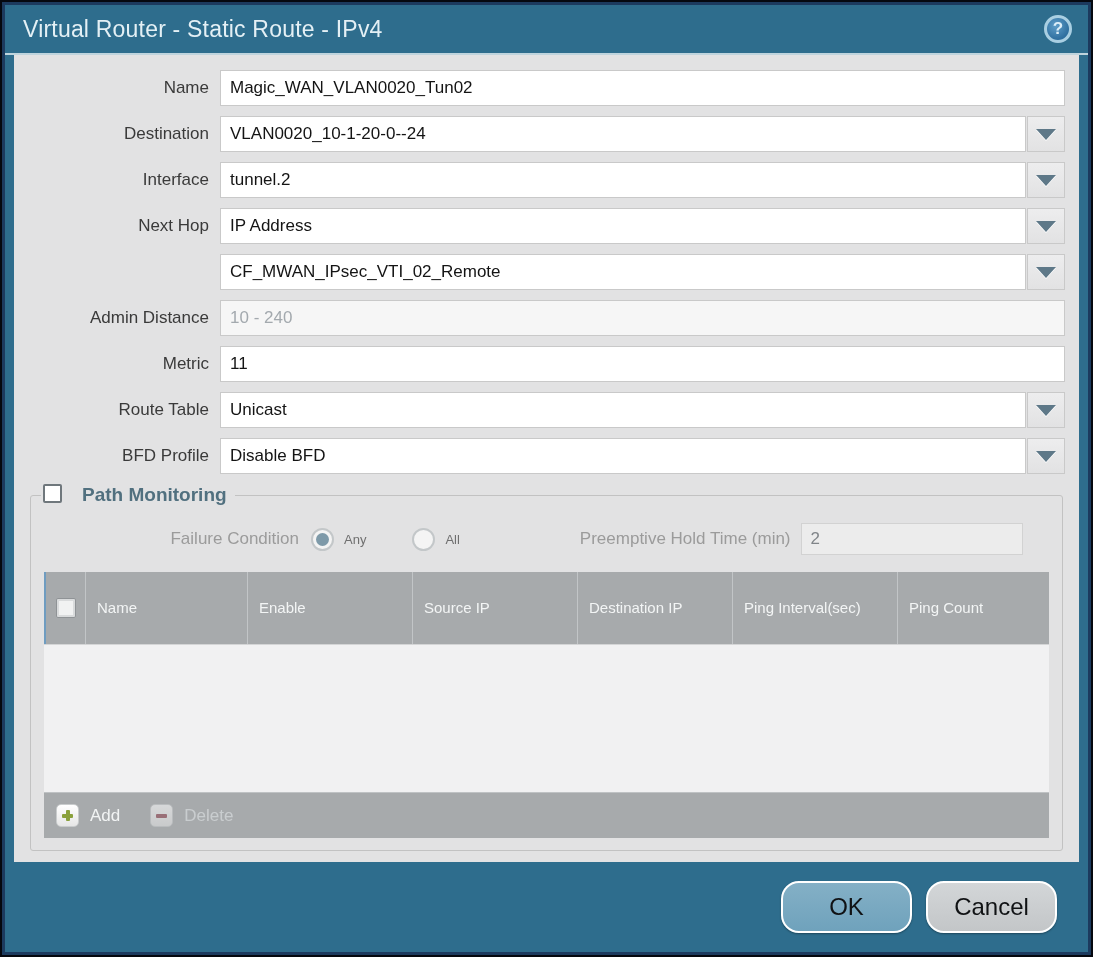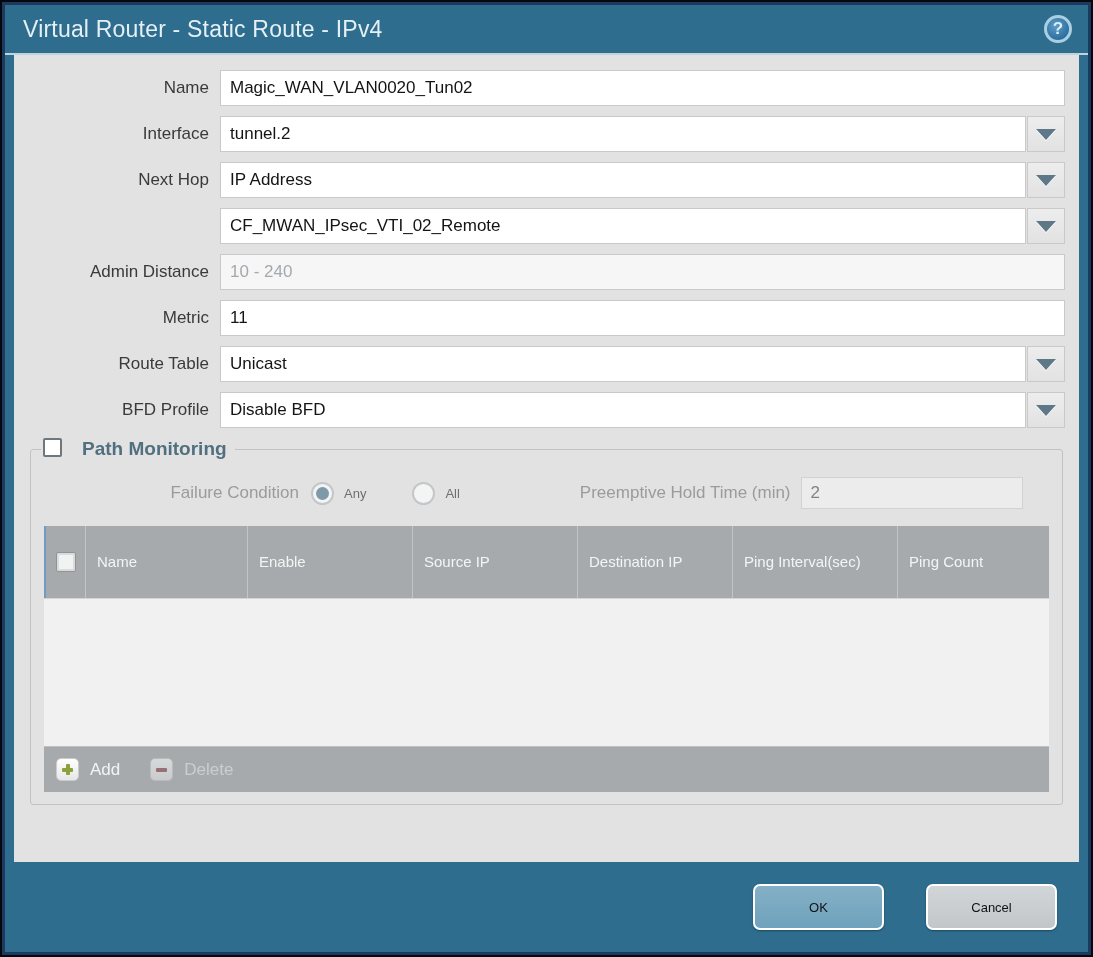--- a/index.html
+++ b/index.html
@@ -138,27 +138,27 @@
   .tool-label { font-size:17px; color:#f2f4f4; }
   .disabled-tool { opacity:0.55; }
   .disabled-tool .tool-label { color:#e6eaec; }
 
   
   .bottombar {
     flex:0 0 90px; display:flex; align-items:center; justify-content:flex-end;
     gap:14px; padding-right:31px;
   }
   .btn {
-    min-width:131px; height:46px; border-radius:7px;
-    border:2px solid #ffffff; font-family:inherit; font-size:13px; color:#101214;
+    min-width:131px; height:52px; border-radius:18px;
+    border:2px solid #ffffff; font-family:inherit; font-size:24px; color:#101214;
     display:flex; align-items:center; justify-content:center; cursor:pointer;
     box-shadow:0 1px 2px rgba(0,0,0,0.35);
   }
   .btn-ok { background:linear-gradient(#84b0c6,#6fa2bc); }
-  .btn-cancel { background:linear-gradient(#d3d6d8,#c3c6c8);margin-left:28px; }
+  .btn-cancel { background:linear-gradient(#d3d6d8,#c3c6c8); }
 </style>
 </head>
 <body>
 
 <div class="stage">
   <div class="win">
 
     <div class="titlebar">
       <div class="title">Virtual Router - Static Route - IPv4</div>
       <div class="help">?</div>
@@ -166,20 +166,29 @@
 
     <div class="content">
 
       <div class="frow">
         <div class="flabel">Name</div>
         <div class="fctrl">
           <input class="txt" type="text" value="Magic_WAN_VLAN0020_Tun02" style="">
         </div>
       </div>
 
+      <div class="frow">
+        <div class="flabel">Destination</div>
+        <div class="fctrl">
+          <input class="txt" type="text" value="VLAN0020_10-1-20-0--24" style="">
+          <div class="ddbtn">
+              <div class="tri-down"></div>
+            </div>
+        </div>
+      </div>
 
       <div class="frow">
         <div class="flabel">Interface</div>
         <div class="fctrl">
           <input class="txt" type="text" value="tunnel.2" style="">
           <div class="ddbtn">
               <div class="tri-down"></div>
             </div>
         </div>
       </div>

